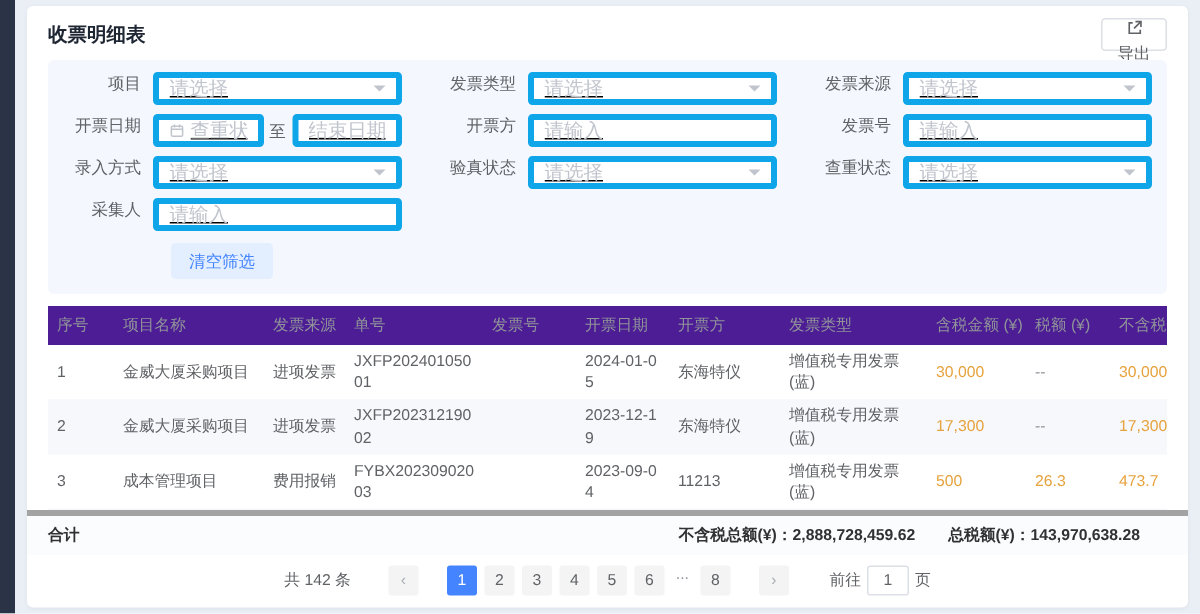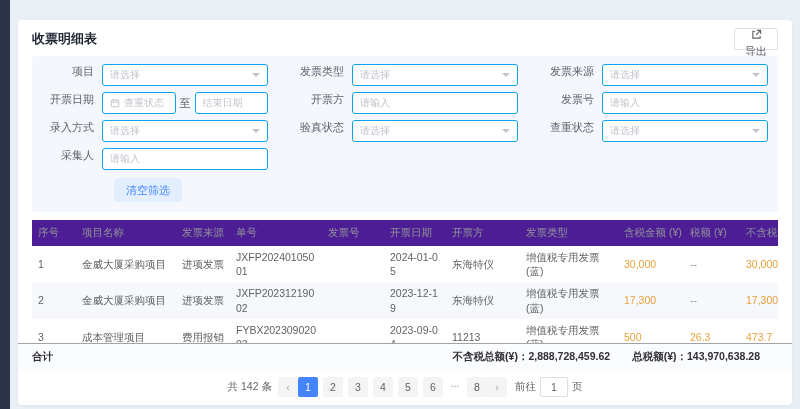--- a/index.html
+++ b/index.html
@@ -1,37 +1,37 @@
 <!DOCTYPE html>
 <html><head>
 <meta charset="utf-8">
 <style>
   * { box-sizing: border-box; margin: 0; padding: 0; }
   html,body { width:800px; height:409px; overflow:hidden; background:#eaeef5;
     font-family:"Liberation Sans","DejaVu Sans",sans-serif; }
   .app { display:flex; width:800px; height:409px; }
   .sidebar { width:10px; background:#2a3446; flex:0 0 10px; }
-  .content { flex:1; padding:20px 8px 4px 8px; overflow:hidden; }
+  .content { flex:1; padding:4px 8px 4px 8px; overflow:hidden; }
   .card { background:#fff; border-radius:4px; height:100%; overflow:hidden;
     box-shadow:0 1px 3px rgba(0,0,0,.05); display:flex; flex-direction:column; }
   .card-header { display:flex; align-items:center; justify-content:space-between;
     padding:8px 14px 6px 14px; }
   .page-title { font-size:13px; font-weight:bold; color:#1f2633; }
   .export-btn { display:flex; align-items:center; gap:4px; background:#fff;
     border:1px solid #dcdfe6; border-radius:3px; height:22px; padding:0 10px;
     font-size:11px; color:#606266; cursor:pointer;flex-direction:column; }
   .export-btn svg { display:block; }
 
   .filter-panel { margin:0 14px; background:#f4f8fe; border-radius:4px; padding:8px 10px 8px 4px; }
   .filter-grid { display:grid; grid-template-columns:repeat(3,1fr); column-gap:18px; row-gap:6px; }
   .filter-item { display:flex; align-items:flex-start; min-width:0; }
   .filter-label { width:58px; flex:0 0 58px; text-align:right; font-size:11px;
     color:#606266; margin-right:8px; white-space:nowrap; }
-  .control { flex:1; min-width:0; height:22px; background:#fff; border:1px solid #0ea5e9;
-    border-radius:3px; display:flex; align-items:center; padding:0 7px; font-size:10px; }
+  .control { flex:1; min-width:0; height:22px; background:#fff; border:4px solid #0ea5e9;
+    border-radius:3px; display:flex; align-items:center; padding:0 7px; font-size:13px;text-decoration:underline; }
   .control .ph { color:#c0c4cc; flex:1; overflow:hidden; white-space:nowrap; }
   .chevron { width:0; height:0; border-left:4px solid transparent; border-right:4px solid transparent;
     border-top:4px solid #c0c4cc; margin-left:4px; flex:0 0 auto; }
   .daterange { display:flex; align-items:center; flex:1; min-width:0; gap:4px; }
   .daterange .control { flex:1; }
   .range-sep { font-size:11px; color:#606266; flex:0 0 auto; }
   .cal-icon { margin-right:4px; flex:0 0 auto; display:flex; }
   .btn-row { display:flex; gap:10px; margin:8px 0 2px 66px; }
   .btn-search { background:#4584ff; color:#fff; border:none; border-radius:3px;
     width:88px; height:24px; font-size:11px; cursor:pointer; }
@@ -41,26 +41,26 @@
   .table-wrap { margin:8px 14px 0 14px; overflow:hidden; flex:1; }
   table { border-collapse:collapse; table-layout:fixed; width:792px; }
   th { background:#4c1d95; color:#909399; font-weight:normal; font-size:10.5px;
     text-align:left; padding:6px 6px; white-space:nowrap; overflow:hidden; }
   td { font-size:10.5px; color:#606266; padding:4px 6px; word-break:break-all;
     line-height:1.35; vertical-align:middle; }
   tr.zebra td { background:#f6f8fc; }
   td.money { color:#e6a23c; }
   td.dash { color:#909399; }
 
-  .summary { display:flex; align-items:center; border-top:1px solid #a3a3a3;
+  .summary { display:flex; align-items:center; border-top:4px solid #a3a3a3;
     background:#fbfcfe; padding:6px 14px; font-size:10.5px; font-weight:bold; color:#303133; }
   .summary-items { display:flex; margin-left:auto; gap:22px; margin-right:18px; }
   .summary-item { white-space:nowrap; }
 
-  .pagination { display:flex; align-items:center; justify-content:center; gap:0;
+  .pagination { display:flex; align-items:center; justify-content:center; gap:19px;
     padding:7px 0 8px 0; font-size:10.5px; color:#606266; }
   .pg-total { margin-right:6px; }
   .pg-btn { min-width:20px; height:20px; line-height:20px; text-align:center;
     background:#f4f4f5; color:#606266; border-radius:2px; font-size:10.5px;
     cursor:pointer; padding:0 3px; user-select:none; }
   .pg-btn.active { background:#4584ff; color:#fff; }
   .pg-btn.arrow { background:#f4f4f5; color:#a8abb2; }
   .pg-ellipsis { color:#909399; min-width:14px; text-align:center; }
   .pg-goto { display:flex; align-items:center; gap:4px; margin-left:8px; }
   .pg-goto input { width:28px; height:20px; border:1px solid #dcdfe6; border-radius:2px;

